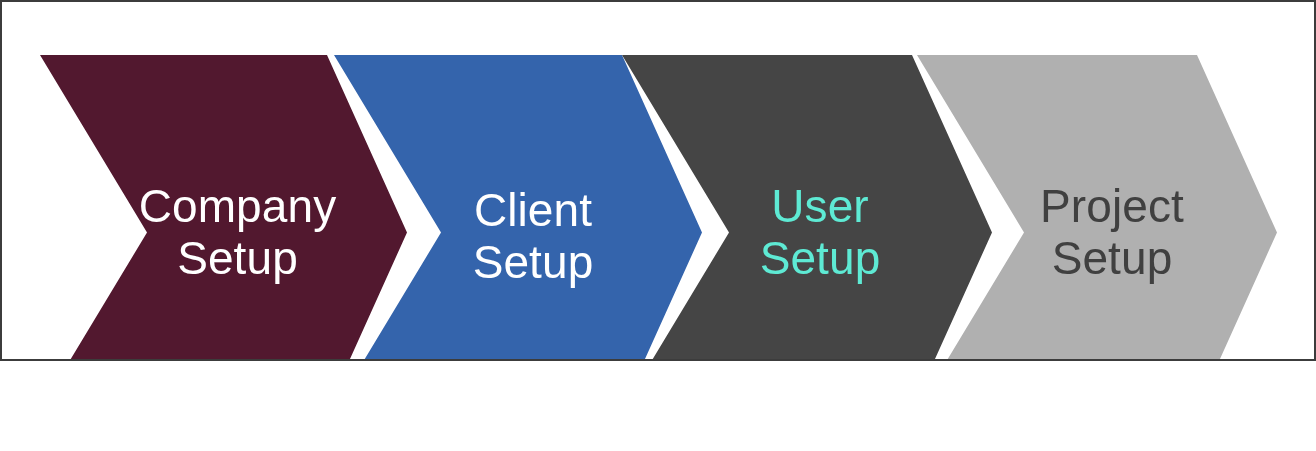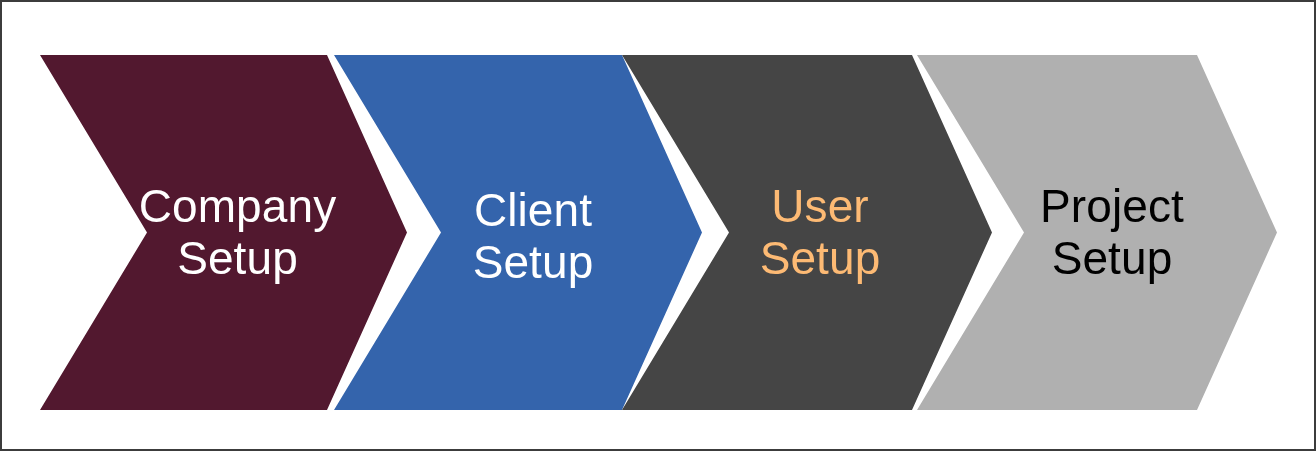--- a/index.html
+++ b/index.html
@@ -9,21 +9,21 @@
     background: #ffffff;
   }
   body {
     font-family: "Liberation Sans", sans-serif;
   }
 
   
   #canvas {
     position: relative;
     width: 1316px;
-    height: 451px;
+    height: 361px;
     background: #ffffff;
     box-sizing: border-box;
     border: 2px solid #3c3c3c;
     overflow: hidden;
   }
 
   #stage {
     position: absolute;
     left: 0;
     top: 0;
@@ -92,23 +92,23 @@
       <span class="chevron-label" style="color: rgb(255, 255, 255);">Company
 Setup</span>
     </div>
 
     <div class="chevron" id="step-1" style="background: rgb(52, 100, 172);">
       <span class="chevron-label" style="color: rgb(255, 255, 255); margin-top: 8px;">Client
 Setup</span>
     </div>
 
     <div class="chevron" id="step-2" style="background: rgb(69, 69, 69);">
-      <span class="chevron-label" style="color: #fdba74;">User
+      <span class="chevron-label" style="color: #5eead4;">User
 Setup</span>
     </div>
 
     <div class="chevron" id="step-3" style="background: rgb(176, 176, 176);">
-      <span class="chevron-label" style="color: #000000;">Project
+      <span class="chevron-label" style="color: #404040;">Project
 Setup</span>
     </div>
 
   </div>
 </div>
 
 </body></html>

